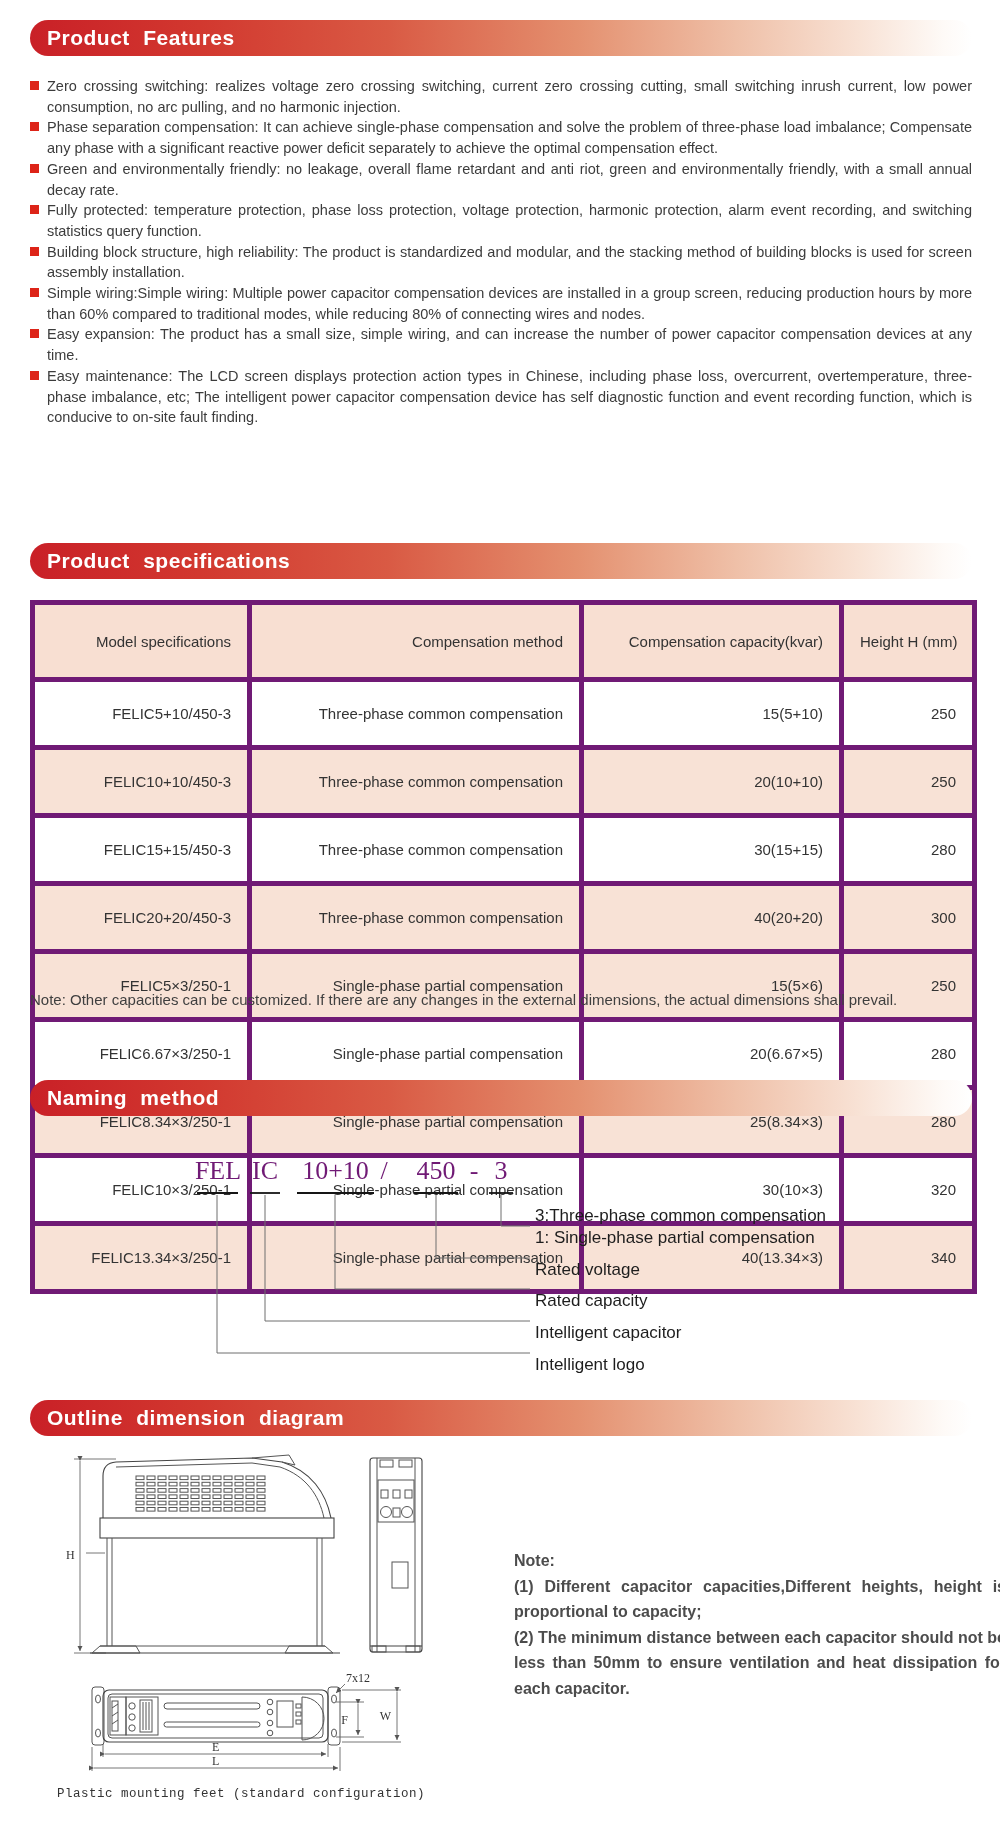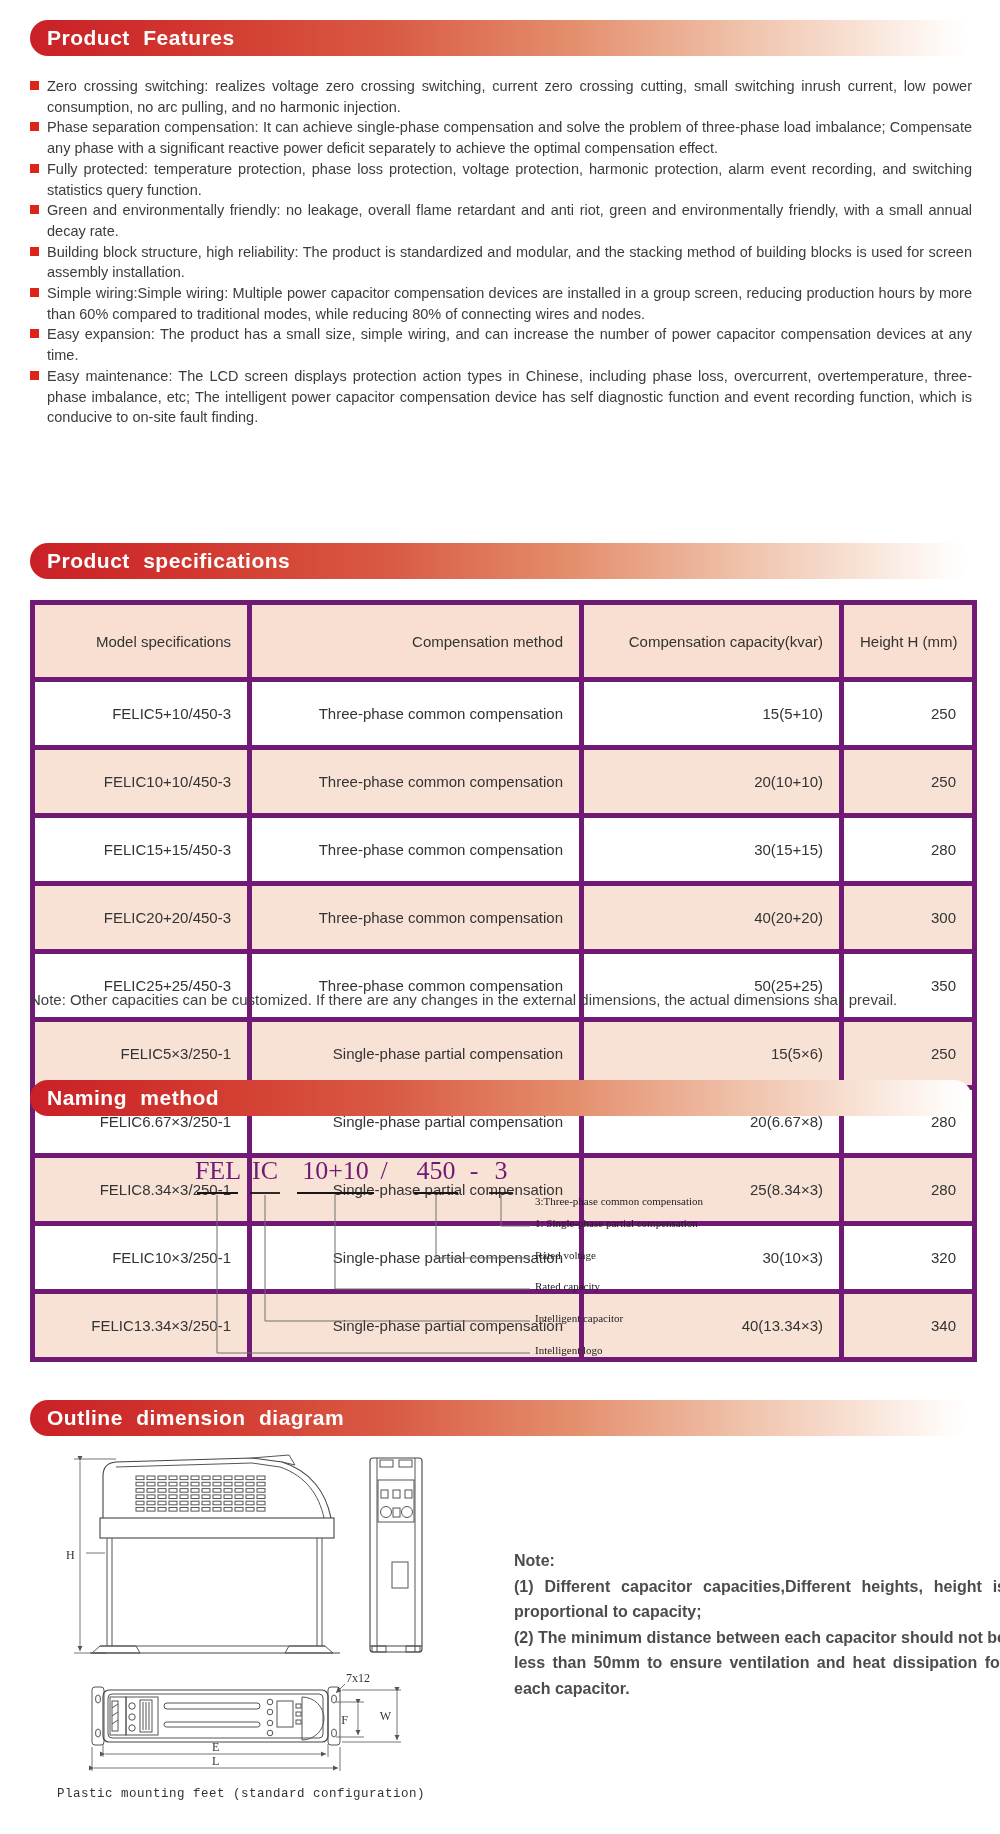--- a/index.html
+++ b/index.html
@@ -44,22 +44,22 @@
     font-size:15px;line-height:27px;color:#3f3f3f;
   }
   
   .naming-wrap{position:absolute;left:0;top:1150px;width:1000px;height:270px;}
   .naming-wrap svg{position:absolute;left:0;top:0;}
   .code-part{
     position:absolute;top:6px;text-align:center;
     font-family:"Liberation Serif","DejaVu Serif",serif;font-size:26px;color:#701a75;
   }
   .naming-label{
-    position:absolute;left:535px;font-family:Liberation Serif, serif;
-    font-size:11px;color:#1d1d1d;white-space:nowrap;
+    position:absolute;left:535px;font-family:Liberation Sans, sans-serif;
+    font-size:17px;color:#1d1d1d;white-space:nowrap;margin-top:11px;
   }
   
   .outline-svg{position:absolute;left:30px;top:1450px;}
   .note2{
     position:absolute;left:514px;top:1548px;width:492px;
     font-size:16px;line-height:25.5px;color:#4c4c4c;font-weight:bold;
   }
   .note2 .just{text-align:justify;}
   .lineart{fill:none;stroke:#555;stroke-width:1;}
   .lineart-dk{fill:none;stroke:#444;stroke-width:1.1;}
@@ -70,22 +70,22 @@
 </head>
 <body>
 
 <div class="banner" style="top:20px;">
   <span class="banner-title">Product Features</span>
 </div>
 
 <div class="features">
   <div class="feat-item"><span class="bullet-sq"></span><span>Zero crossing switching: realizes voltage zero crossing switching, current zero crossing cutting, small switching inrush current, low power consumption, no arc pulling, and no harmonic injection.</span></div>
   <div class="feat-item"><span class="bullet-sq"></span><span>Phase separation compensation: It can achieve single-phase compensation and solve the problem of three-phase load imbalance; Compensate any phase with a significant reactive power deficit separately to achieve the optimal compensation effect.</span></div>
+  <div class="feat-item"><span class="bullet-sq"></span><span>Green and environmentally friendly: no leakage, overall flame retardant and anti riot, green and environmentally friendly, with a small annual decay rate.</span></div>
   <div class="feat-item"><span class="bullet-sq"></span><span>Fully protected: temperature protection, phase loss protection, voltage protection, harmonic protection, alarm event recording, and switching statistics query function.</span></div>
-  <div class="feat-item"><span class="bullet-sq"></span><span>Green and environmentally friendly: no leakage, overall flame retardant and anti riot, green and environmentally friendly, with a small annual decay rate.</span></div>
   <div class="feat-item"><span class="bullet-sq"></span><span>Building block structure, high reliability: The product is standardized and modular, and the stacking method of building blocks is used for screen assembly installation.</span></div>
   <div class="feat-item"><span class="bullet-sq"></span><span>Simple wiring:Simple wiring: Multiple power capacitor compensation devices are installed in a group screen, reducing production hours by more than 60% compared to traditional modes, while reducing 80% of connecting wires and nodes.</span></div>
   <div class="feat-item"><span class="bullet-sq"></span><span>Easy expansion: The product has a small size, simple wiring, and can increase the number of power capacitor compensation devices at any time.</span></div>
   <div class="feat-item"><span class="bullet-sq"></span><span>Easy maintenance: The LCD screen displays protection action types in Chinese, including phase loss, overcurrent, overtemperature, three-phase imbalance, etc; The intelligent power capacitor compensation device has self diagnostic function and event recording function, which is conducive to on-site fault finding.</span></div>
 </div>
 
 <div class="banner" style="top:543px;">
   <span class="banner-title">Product specifications</span>
 </div>
 
@@ -120,36 +120,30 @@
     <td>Three-phase common compensation</td>
     <td>30(15+15)</td>
     <td>280</td>
   </tr>
   <tr class="alt">
     <td>FELIC20+20/450-3</td>
     <td>Three-phase common compensation</td>
     <td>40(20+20)</td>
     <td>300</td>
   </tr>
-  <tr>
-    <td>FELIC25+25/450-3</td>
-    <td>Three-phase common compensation</td>
-    <td>50(25+25)</td>
-    <td>350</td>
-  </tr>
   <tr class="alt">
     <td>FELIC5×3/250-1</td>
     <td>Single-phase partial compensation</td>
     <td>15(5×6)</td>
     <td>250</td>
   </tr>
   <tr>
     <td>FELIC6.67×3/250-1</td>
     <td>Single-phase partial compensation</td>
-    <td>20(6.67×8)</td>
+    <td>20(6.67×5)</td>
     <td>280</td>
   </tr>
   <tr class="alt">
     <td>FELIC8.34×3/250-1</td>
     <td>Single-phase partial compensation</td>
     <td>25(8.34×3)</td>
     <td>280</td>
   </tr>
   <tr>
     <td>FELIC10×3/250-1</td>

